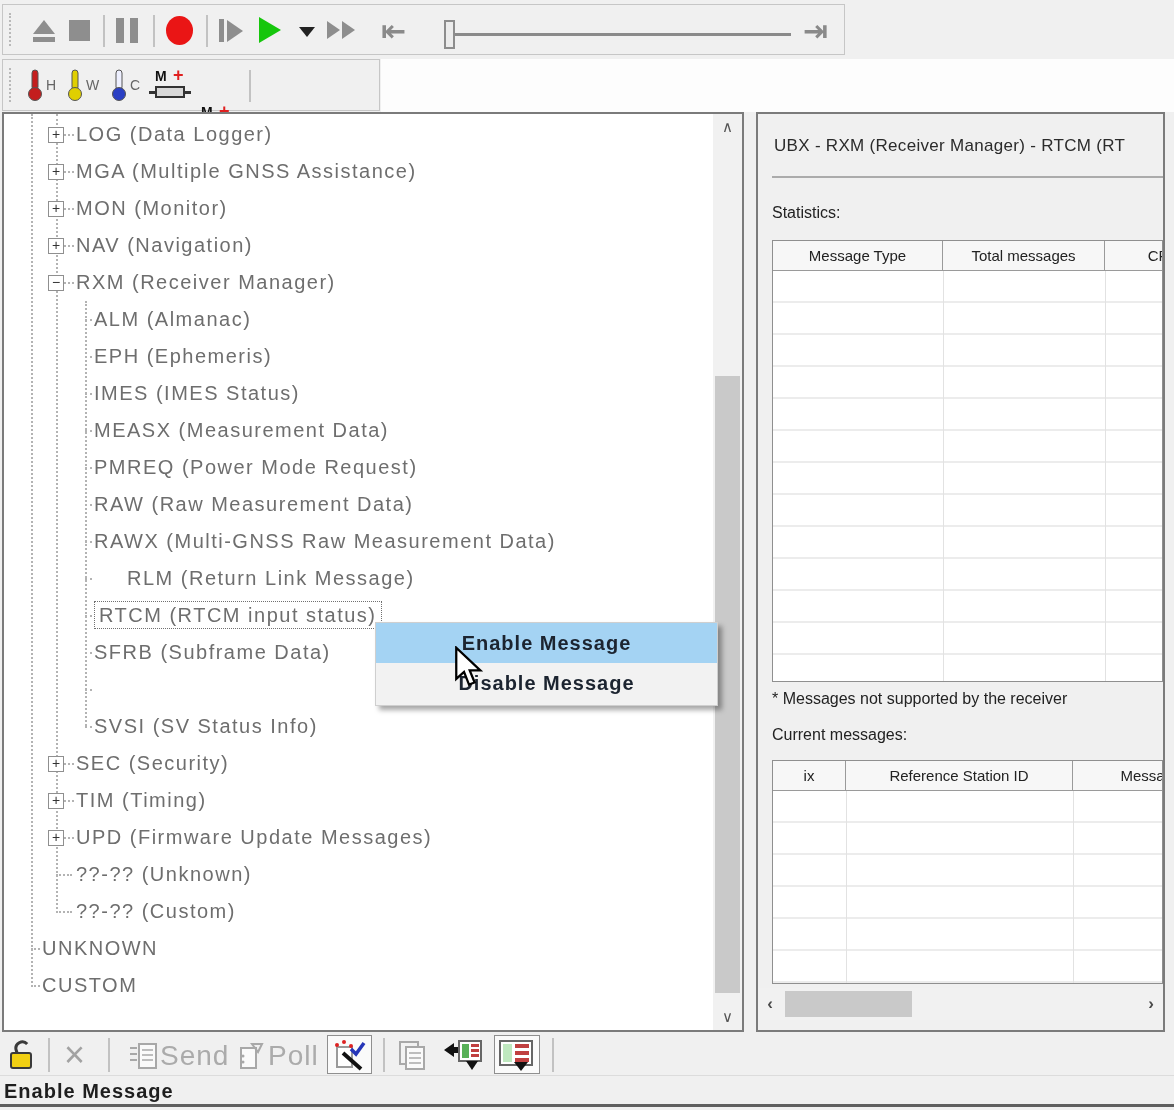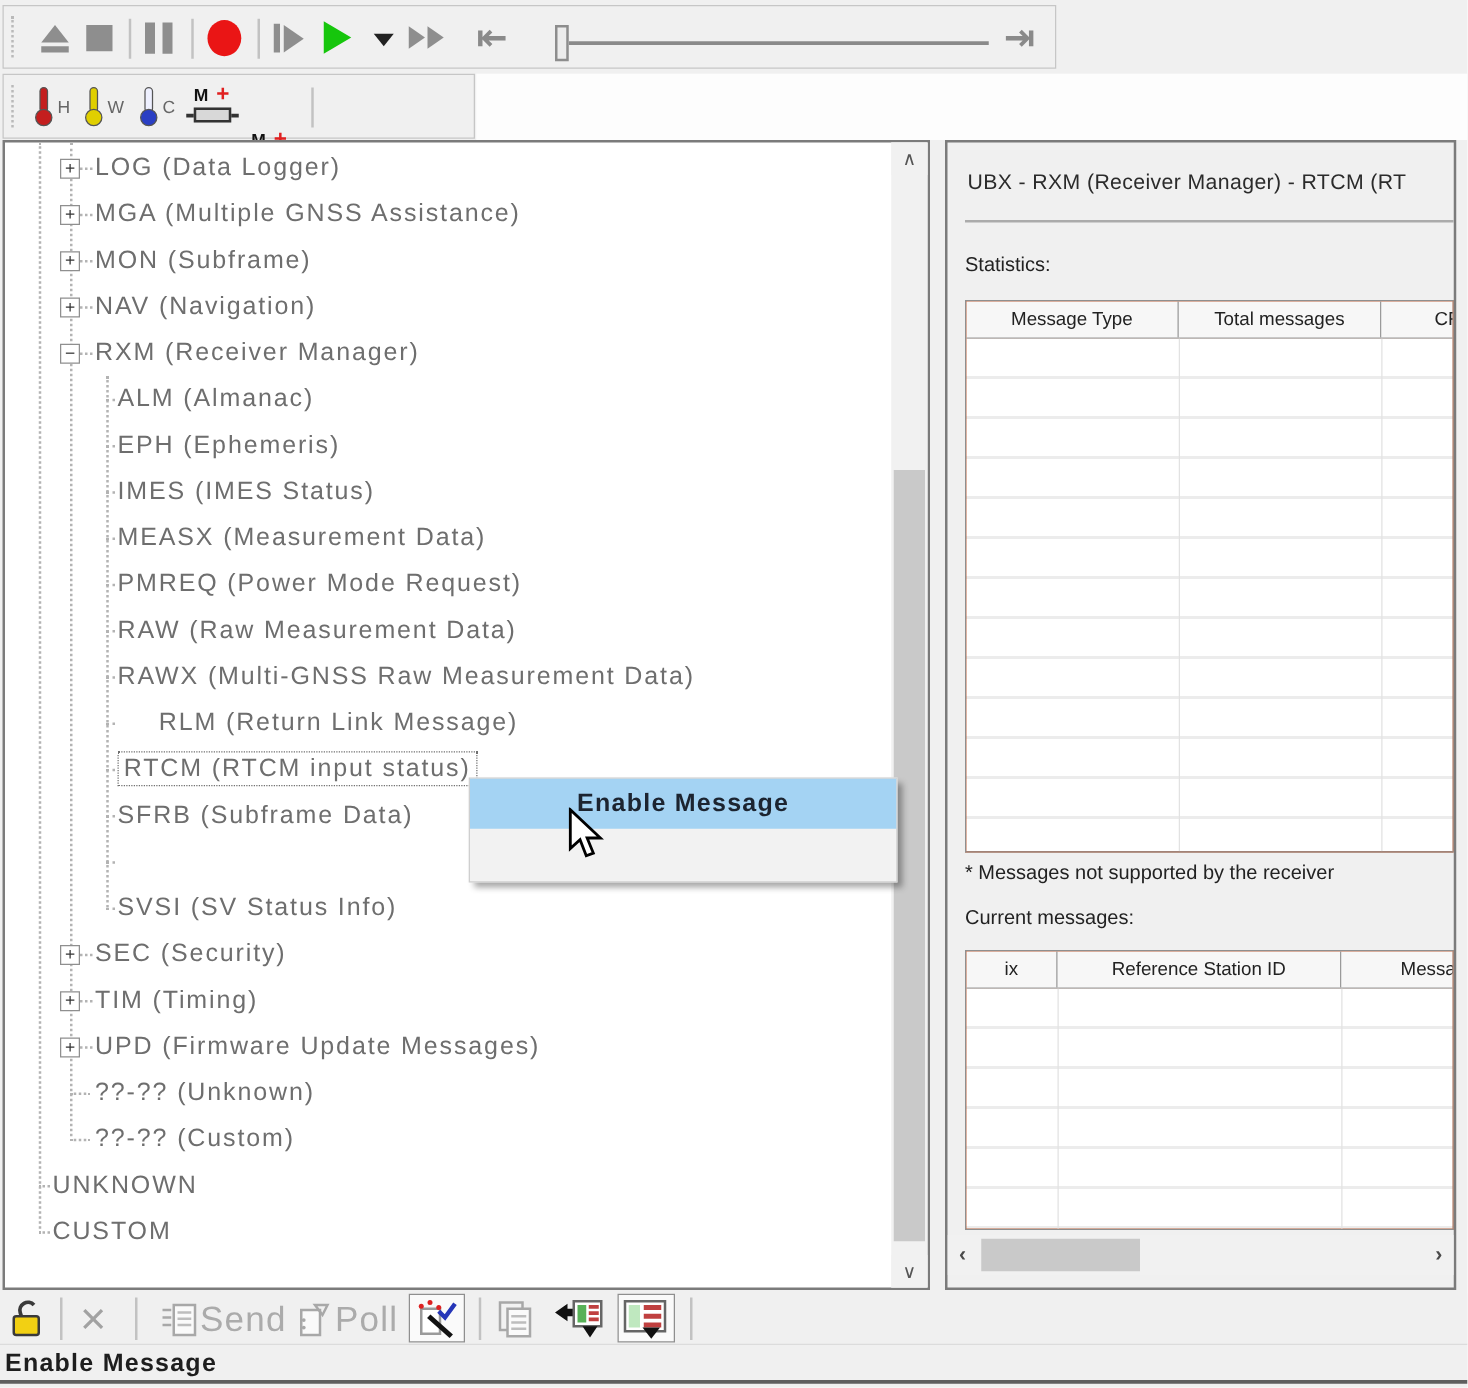--- a/index.html
+++ b/index.html
@@ -205,21 +205,21 @@
   </div>
 </div>
 
 <div id="tree-panel">
   <div class="guide" style="left:27px; top:0; height:869px;"></div>
   <div class="guide" style="left:52px; top:0; height:795px;"></div>
   <div class="guide" style="left:81px; top:187px; height:425px;"></div>
   <div id="tree-content">
       <div class="tree-row lv1" style="top: 2px;"><div class="stub" style="left: 60px; width: 10px;"></div><div class="expander">+</div><span class="tree-label">LOG (Data Logger)</span></div>
       <div class="tree-row lv1" style="top: 39px;"><div class="stub" style="left: 60px; width: 10px;"></div><div class="expander">+</div><span class="tree-label">MGA (Multiple GNSS Assistance)</span></div>
-      <div class="tree-row lv1" style="top: 76px;"><div class="stub" style="left: 60px; width: 10px;"></div><div class="expander">+</div><span class="tree-label">MON (Subframe)</span></div>
+      <div class="tree-row lv1" style="top: 76px;"><div class="stub" style="left: 60px; width: 10px;"></div><div class="expander">+</div><span class="tree-label">MON (Monitor)</span></div>
       <div class="tree-row lv1" style="top: 113px;"><div class="stub" style="left: 60px; width: 10px;"></div><div class="expander">+</div><span class="tree-label">NAV (Navigation)</span></div>
       <div class="tree-row lv1" style="top: 150px;"><div class="stub" style="left: 60px; width: 10px;"></div><div class="expander">−</div><span class="tree-label">RXM (Receiver Manager)</span></div>
       <div class="tree-row lv2" style="top: 187px;"><div class="stub" style="left: 81px; width: 7px;"></div><span class="tree-label">ALM (Almanac)</span></div>
       <div class="tree-row lv2" style="top: 224px;"><div class="stub" style="left: 81px; width: 7px;"></div><span class="tree-label">EPH (Ephemeris)</span></div>
       <div class="tree-row lv2" style="top: 261px;"><div class="stub" style="left: 81px; width: 7px;"></div><span class="tree-label">IMES (IMES Status)</span></div>
       <div class="tree-row lv2" style="top: 298px;"><div class="stub" style="left: 81px; width: 7px;"></div><span class="tree-label">MEASX (Measurement Data)</span></div>
       <div class="tree-row lv2" style="top: 335px;"><div class="stub" style="left: 81px; width: 7px;"></div><span class="tree-label">PMREQ (Power Mode Request)</span></div>
       <div class="tree-row lv2" style="top: 372px;"><div class="stub" style="left: 81px; width: 7px;"></div><span class="tree-label">RAW (Raw Measurement Data)</span></div>
       <div class="tree-row lv2" style="top: 409px;"><div class="stub" style="left: 81px; width: 7px;"></div><span class="tree-label">RAWX (Multi-GNSS Raw Measurement Data)</span></div>
       <div class="tree-row lv2" style="top: 446px; padding-left: 33px;"><div class="stub" style="left: 81px; width: 7px;"></div><span class="tree-label">RLM (Return Link Message)</span></div>
@@ -278,20 +278,21 @@
 
   <div class="hscroll">
     <div class="hs-btn" style="left:0;">‹</div>
     <div class="hs-thumb"></div>
     <div class="hs-btn" style="right:0;">›</div>
   </div>
 </div>
 
 <div id="context-menu">
   <div class="menu-item hl">Enable Message</div>
+  <div class="menu-item">Disable Message</div>
 </div>
 
 <svg id="cursor" width="34" height="46" viewBox="0 0 24 32">
   <path d="M3 1 L3 23 L8.5 18 L12 27 L16 25.5 L12.5 17 L20 17 Z" fill="#fff" stroke="#000" stroke-width="1.6"></path>
 </svg>
 
 <div id="bottom-toolbar">
   <div class="icon" style="left:8px; top:4px;">
     <svg width="28" height="32">
       <path d="M8 15 V10 a6.5 6.5 0 0 1 12.4 -2.6" fill="none" stroke="#3a3a3a" stroke-width="3" transform="rotate(-18 12 10)"></path>

